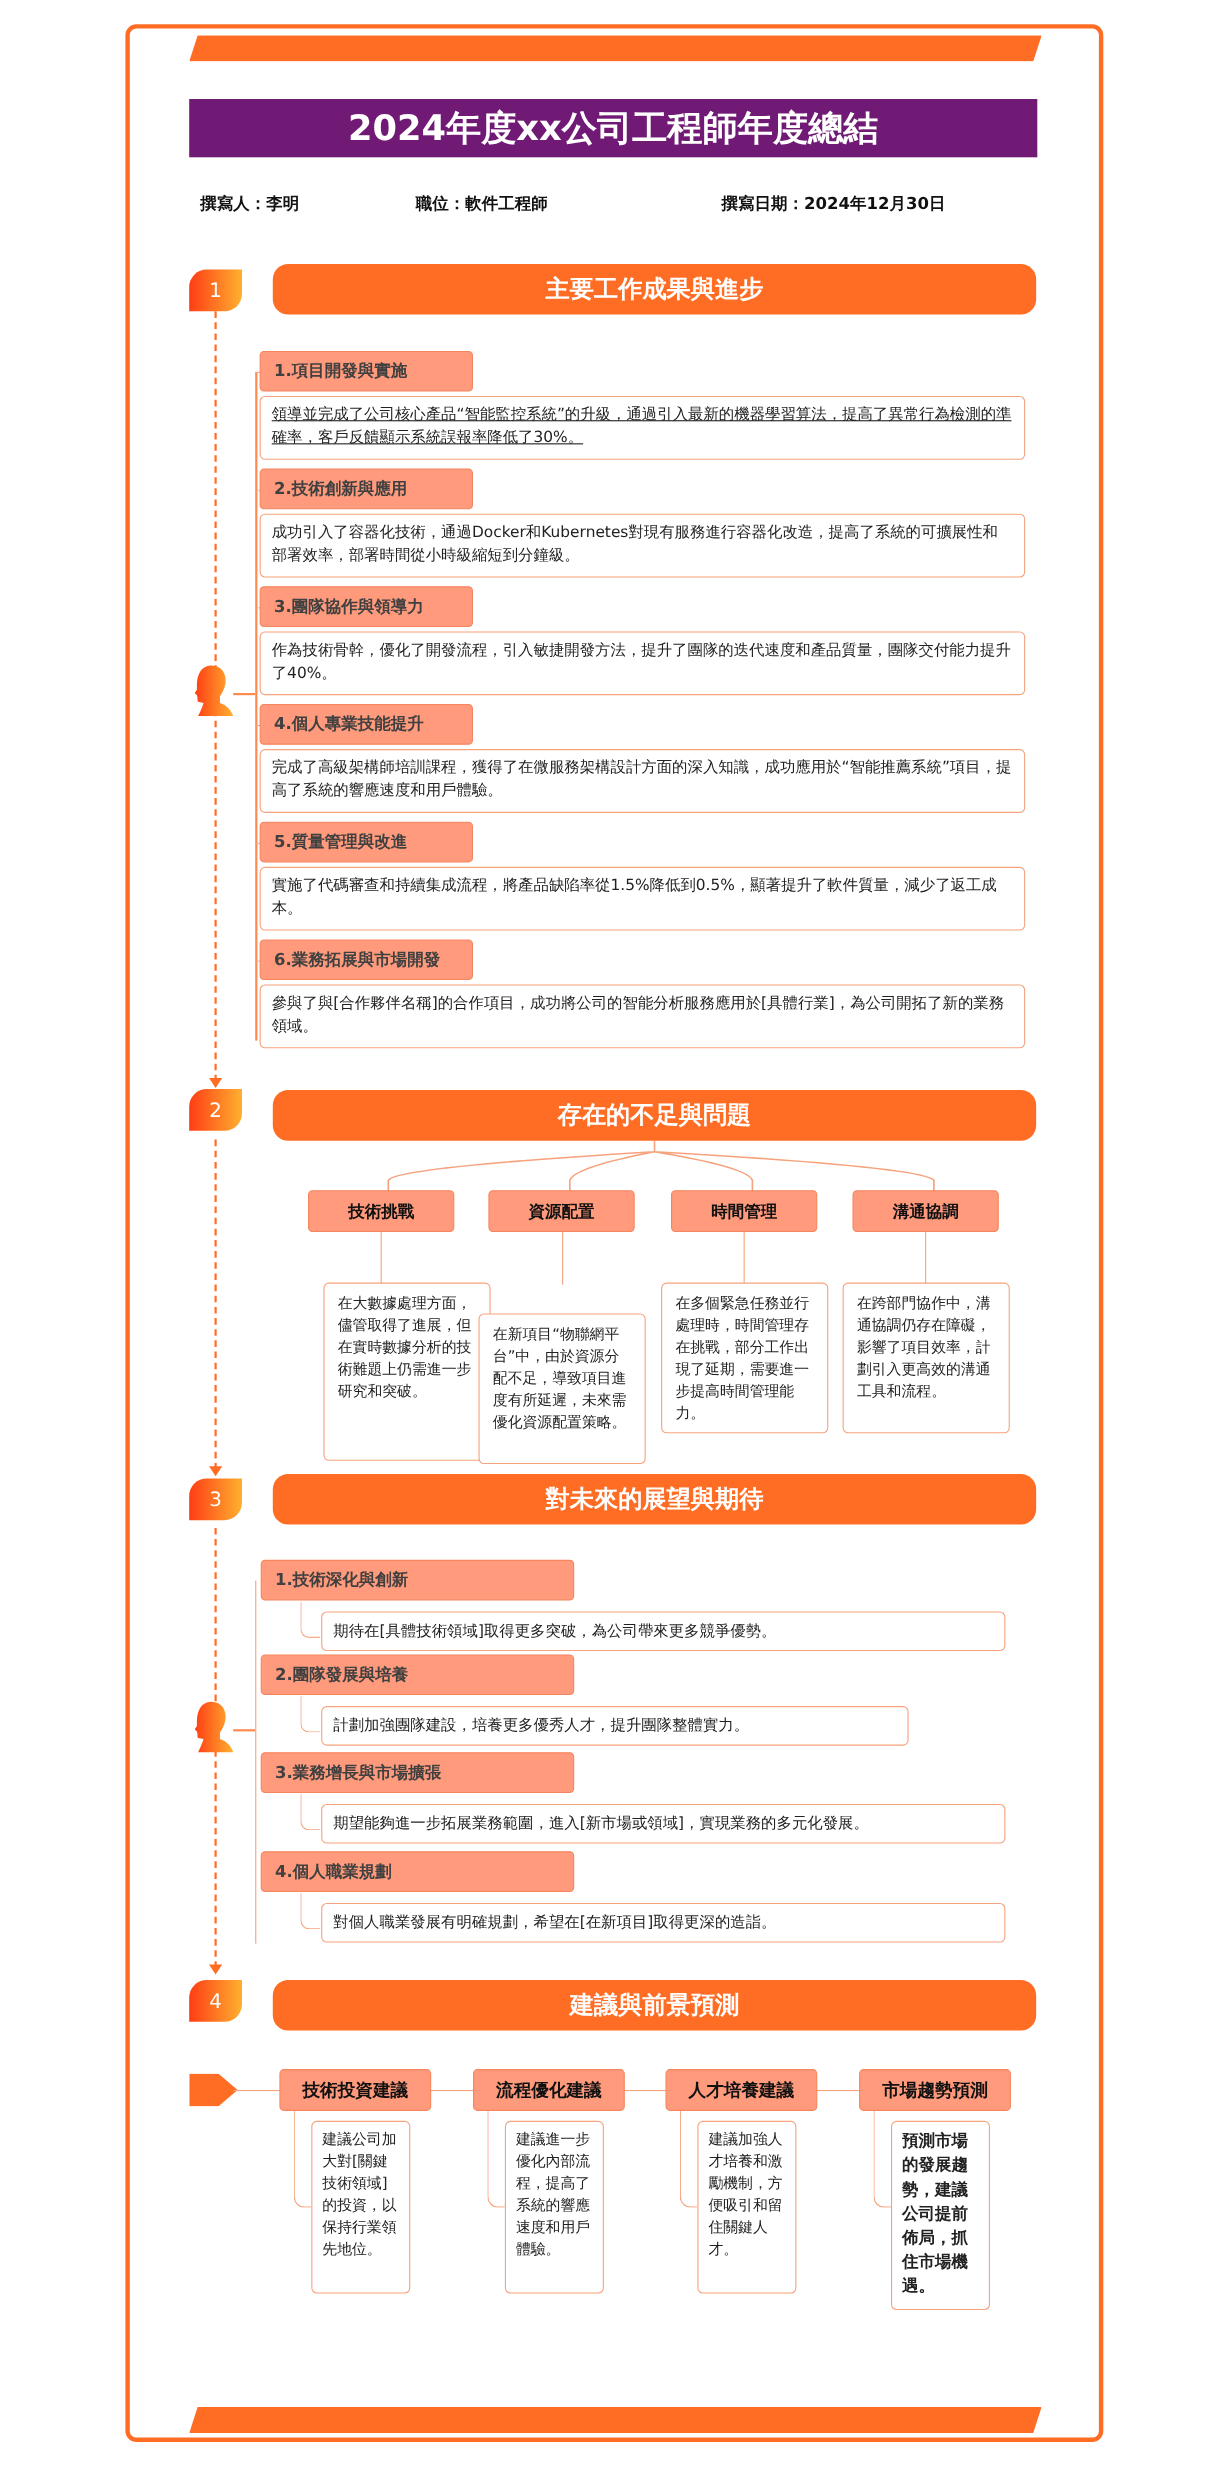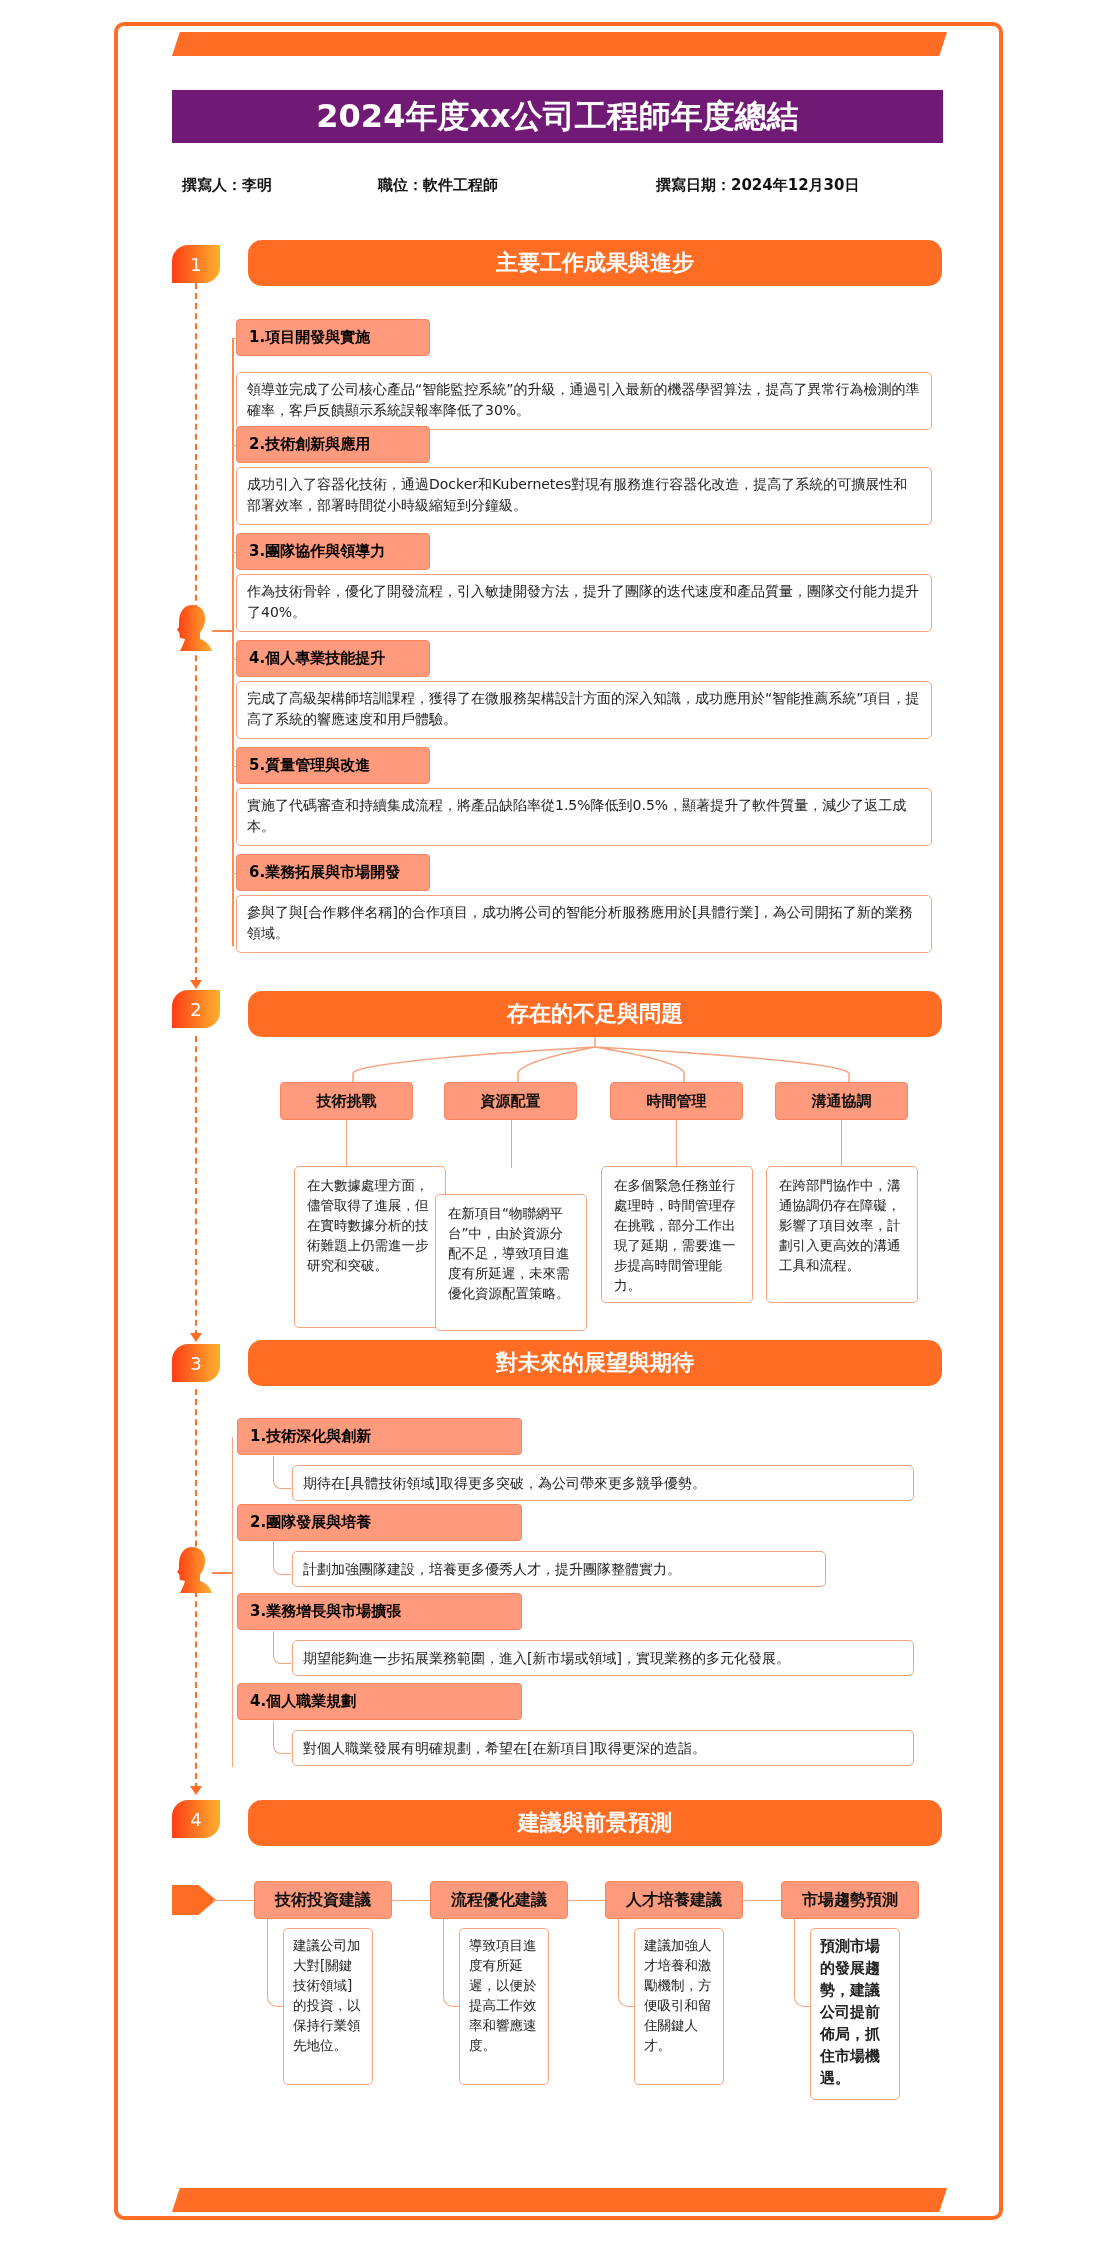--- a/index.html
+++ b/index.html
@@ -10,21 +10,21 @@
   .stripe { background: #ff6d24; height: 24px; }
   .stripe.top { left: 172px; top: 32px; width: 775px; clip-path: polygon(1% 0, 100% 0, 99% 100%, 0 100%); }
   .stripe.bottom { left: 172px; top: 2188px; width: 775px; clip-path: polygon(1% 0, 100% 0, 99% 100%, 0 100%); }
   .title-bar { left: 172px; top: 90px; width: 771px; height: 53px; background: #701a75; color: #fff; font-size: 32px; font-weight: bold; display: flex; align-items: center; justify-content: center; }
   .meta { top: 176px; font-size: 15px; font-weight: bold; color: #111; }
   .badge { width: 48px; height: 38px; border-radius: 16px 0 16px 0; background: linear-gradient(90deg, #ff3d14, #ffb030); color: #fff; font-size: 18px; display: flex; align-items: center; justify-content: center; }
   .sec-header { left: 248px; width: 694px; height: 46px; background: #ff6d24; border-radius: 14px; color: #fff; font-size: 22px; font-weight: bold; display: flex; align-items: center; justify-content: center; }
   .timeline { left: 195px; width: 0; border-left: 2px dashed #ff6d24; }
   .arrow { width: 0; height: 0; border-left: 6px solid transparent; border-right: 6px solid transparent; border-top: 9px solid #ff6d24; }
   .head-icon { width: 40px; height: 50px; }
-  .sub-h { background: #ff9a7c; border: 1px solid #f5855e; border-radius: 4px; font-size: 15px; font-weight: bold; color: #000000; display: flex; align-items: center; padding-left: 12px; height: 37px; }
+  .sub-h { background: #ff9a7c; border: 1px solid #f5855e; border-radius: 4px; font-size: 15px; font-weight: bold; color: #404040; display: flex; align-items: center; padding-left: 12px; height: 37px; }
   .tbox { background: #fff; border: 1.5px solid #f6a27d; border-radius: 5px; font-size: 14px; line-height: 21px; color: #222; padding: 6px 10px; }
   .branch { border-left: 1.5px solid #f6a27d; border-top: 1.5px solid #f6a27d; border-radius: 8px 0 0 0; }
   .line-h { height: 0; border-top: 2px solid #ff8a50; }
   .line-v { width: 0; border-left: 1.5px solid #f6a27d; }
   .cat { background: #ff9a7c; border: 1px solid #f5855e; border-radius: 4px; font-size: 15px; font-weight: bold; color: #111; display: flex; align-items: center; justify-content: center; }
   .vbox { background: #fff; border: 1.5px solid #f6a27d; border-radius: 5px; font-size: 13.5px; line-height: 20px; padding: 8px 12px; color: #222; }
 </style>
 </head>
 <body>
 
@@ -55,21 +55,21 @@
         <stop offset="1" stop-color="#ffb030"></stop>
       </linearGradient>
     </defs>
   <path d="M20 2 C30 2 34 10 33 18 C32 24 30 27 28 30 L28 36 C34 38 38 42 40 48 L8 48 C10 44 12 40 13 36 L8 35 C7 33 8 31 7 29 L5 27 L7 24 L7 20 C7 9 12 2 20 2 Z" fill="url(#hg1)"></path>
 </svg>
 <div class="abs line-h" style="left:212px; top:630px; width:20px;"></div>
 <div class="abs line-v" style="left:232px; top:338px; height:608px; border-left-width:2px; border-color:#ff8a50;"></div>
 
 <div class="abs branch" style="left:232px; top:338px; width:14px; height:2px; border-left:none;"></div>
 <div class="abs sub-h" style="left:236px; top:319px; width:194px;">1.項目開發與實施</div>
-<div class="abs tbox" style="left:236px; top:372px; width:696px; height:58px;">領導並完成了公司核心產品“智能監控系統”的升級，通過引入最新的機器學習算法，提高了異常行為檢測的準確率，客戶反饋顯示系統誤報率降低了30%。</div>
+<div class="abs tbox" style="left:236px; top:360px; width:696px; height:58px;text-decoration:underline;">領導並完成了公司核心產品“智能監控系統”的升級，通過引入最新的機器學習算法，提高了異常行為檢測的準確率，客戶反饋顯示系統誤報率降低了30%。</div>
 
 <div class="abs branch" style="left:232px; top:445px; width:14px; height:2px; border-left:none;"></div>
 <div class="abs sub-h" style="left:236px; top:426px; width:194px;">2.技術創新與應用</div>
 <div class="abs tbox" style="left:236px; top:467px; width:696px; height:58px;">成功引入了容器化技術，通過Docker和Kubernetes對現有服務進行容器化改造，提高了系統的可擴展性和部署效率，部署時間從小時級縮短到分鐘級。</div>
 
 <div class="abs branch" style="left:232px; top:552px; width:14px; height:2px; border-left:none;"></div>
 <div class="abs sub-h" style="left:236px; top:533px; width:194px;">3.團隊協作與領導力</div>
 <div class="abs tbox" style="left:236px; top:574px; width:696px; height:58px;">作為技術骨幹，優化了開發流程，引入敏捷開發方法，提升了團隊的迭代速度和產品質量，團隊交付能力提升了40%。</div>
 
 <div class="abs branch" style="left:232px; top:659px; width:14px; height:2px; border-left:none;"></div>
@@ -147,15 +147,15 @@
 <div class="abs cat" style="left:430px; top:1881px; width:138px; height:38px; font-size:16px;">流程優化建議</div>
 <div class="abs cat" style="left:605px; top:1881px; width:138px; height:38px; font-size:16px;">人才培養建議</div>
 <div class="abs cat" style="left:781px; top:1881px; width:138px; height:38px; font-size:16px;">市場趨勢預測</div>
 
 <div class="abs" style="left:267px; top:1919px; width:16px; height:88px; border-left:1.5px solid #f6a27d; border-bottom:1.5px solid #f6a27d; border-radius:0 0 0 10px;"></div>
 <div class="abs" style="left:443px; top:1919px; width:16px; height:88px; border-left:1.5px solid #f6a27d; border-bottom:1.5px solid #f6a27d; border-radius:0 0 0 10px;"></div>
 <div class="abs" style="left:618px; top:1919px; width:16px; height:88px; border-left:1.5px solid #f6a27d; border-bottom:1.5px solid #f6a27d; border-radius:0 0 0 10px;"></div>
 <div class="abs" style="left:794px; top:1919px; width:16px; height:88px; border-left:1.5px solid #f6a27d; border-bottom:1.5px solid #f6a27d; border-radius:0 0 0 10px;"></div>
 
 <div class="abs vbox" style="left:283px; top:1928px; width:90px; height:157px; padding:6px 9px;">建議公司加大對[關鍵技術領域]的投資，以保持行業領先地位。</div>
-<div class="abs vbox" style="left:459px; top:1928px; width:90px; height:157px; padding:6px 9px;">導致項目進度有所延遲，以便於提高工作效率和響應速度。</div>
+<div class="abs vbox" style="left:459px; top:1928px; width:90px; height:157px; padding:6px 9px;">建議進一步優化內部流程，提高了系統的響應速度和用戶體驗。</div>
 <div class="abs vbox" style="left:634px; top:1928px; width:90px; height:157px; padding:6px 9px;">建議加強人才培養和激勵機制，方便吸引和留住關鍵人才。</div>
 <div class="abs vbox" style="left:810px; top:1928px; width:90px; height:172px; padding:6px 9px; font-weight:bold; font-size:15px; line-height:22px;">預測市場的發展趨勢，建議公司提前佈局，抓住市場機遇。</div>
 
 </body></html>

